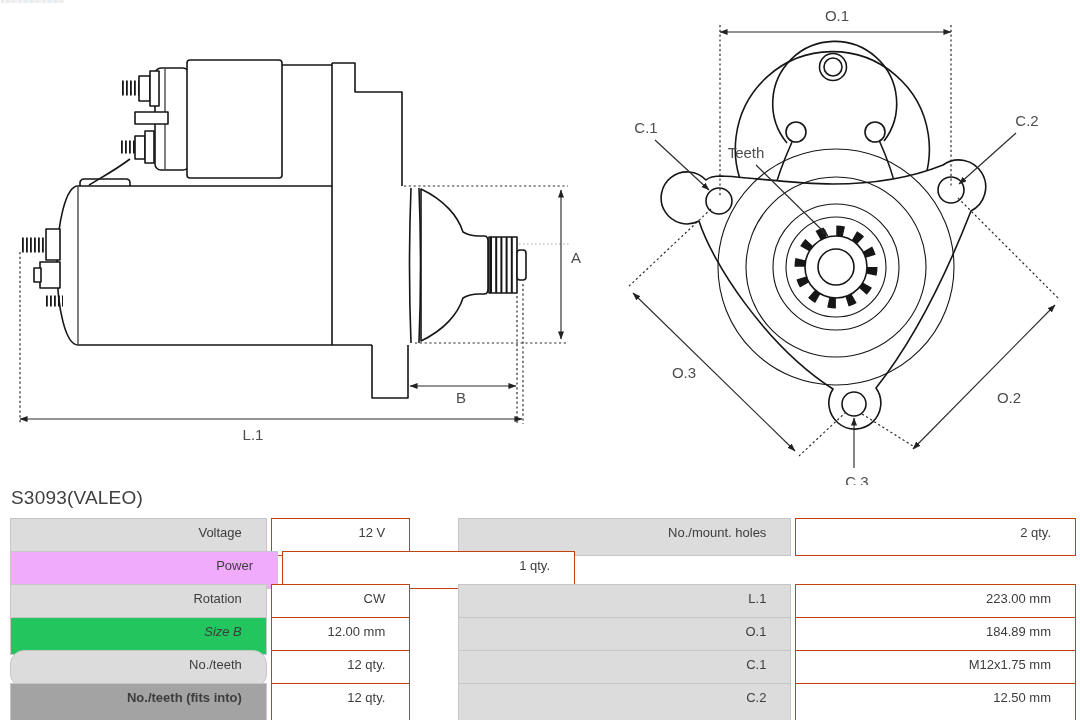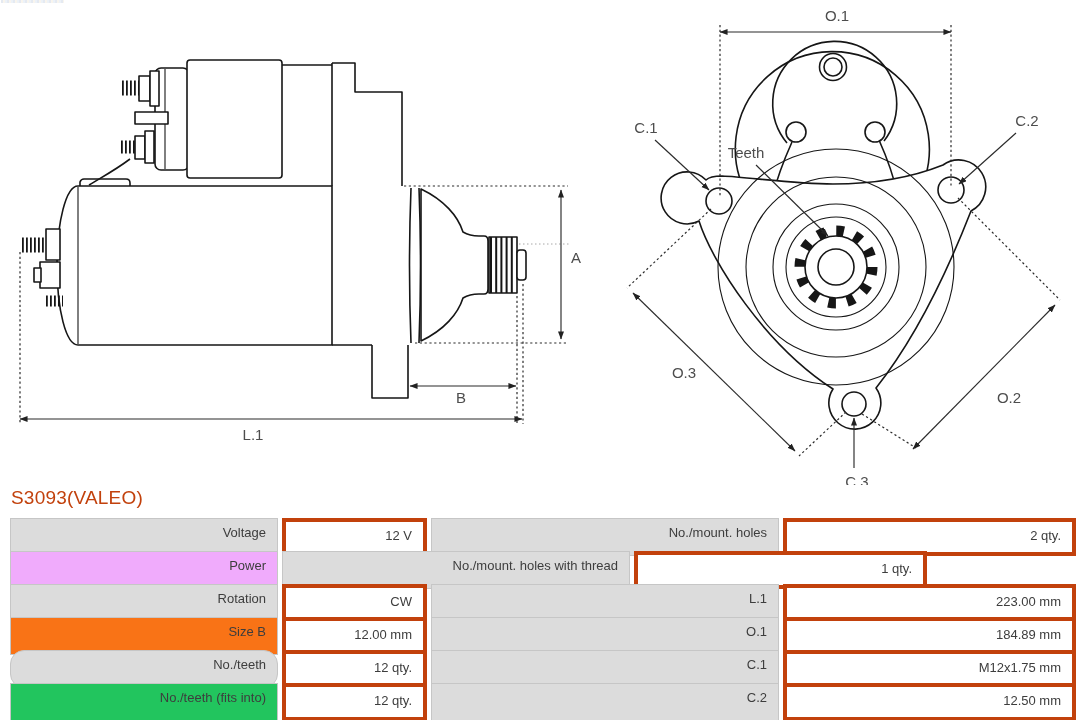--- a/index.html
+++ b/index.html
@@ -6,26 +6,26 @@
   .page{position:relative;width:1080px;height:720px;background:#fff;overflow:hidden;
         font-family:"Liberation Sans","DejaVu Sans",sans-serif;}
   .artifact{position:absolute;left:1px;top:0;width:63px;height:3px;opacity:.55;
 eight:3px;    background:repeating-linear-gradient(90deg,#cfd8e6 0 2px,#f3ecdf 2px 4px,#dde7f2 4px 6px);}
   .diagram-svg{position:absolute;left:0;top:0;}
   .page-title{position:absolute;left:11px;top:487px;font-size:19px;line-height:22px;
               color:#c22127;letter-spacing:.2px;}
   .spec-table{position:absolute;left:10px;top:518px;width:1066px;}
   .spec-row{display:flex;height:30px;margin-bottom:3px;}
   .cell{box-sizing:border-box;height:38px;line-height:28px;font-size:13px;color:#3d3d3d;
-        text-align:right;padding-right:11px;overflow:hidden;white-space:nowrap;}
+        text-align:right;padding-right:24px;overflow:hidden;white-space:nowrap;}
   .lbl{background:#dcdcdc;border:1px solid #c6c6c6;}
-  .val{background:#ffffff;border:4px solid #c2410c;}
+  .val{background:#ffffff;border:1px solid #c2410c;}
   .c0{width:268px;margin-right:4px;}
   .c1{width:145px;margin-right:4px;}
-  .c2{width:348px;margin-right:4px;}
+  .c2{width:348px;margin-right:4px;margin-left:44px;}
   .c3{width:293px;text-align:right;}
   
   .part{fill:#ffffff;stroke:#161616;stroke-width:1.6;stroke-linejoin:round;}
   .partline{fill:none;stroke:#161616;stroke-width:1.6;stroke-linejoin:round;}
   .thin{fill:none;stroke:#161616;stroke-width:1.1;}
   .dim{fill:none;stroke:#2b2b2b;stroke-width:1.15;}
   .dot{fill:none;stroke:#2b2b2b;stroke-width:1.2;stroke-dasharray:2.2 2.6;}
   .dimtext{fill:#4d4d4d;font-size:15px;font-family:"Liberation Sans","DejaVu Sans",sans-serif;}
 </style>
 </head>
@@ -147,53 +147,52 @@
       <path class="dot" d="M958,198 L1060,300"></path>
       <path class="dot" d="M862,414 L916,448"></path>
       <line class="dim" x1="1055" y1="305" x2="913" y2="449" marker-start="url(#ah)" marker-end="url(#ah)"></line>
       <text class="dimtext" x="1009" y="403" text-anchor="middle">O.2</text>
 
       <line class="dim" x1="854" y1="468" x2="854" y2="418" marker-end="url(#ah)"></line>
       <text class="dimtext" x="857" y="487" text-anchor="middle">C.3</text>
     </g>
   </svg>
 
-  <div class="page-title" style="color: #c2410c;">S3093(VALEO)</div>
+  <div class="page-title" style="color: #404040;">S3093(VALEO)</div>
 
   <div class="spec-table">
     <div class="spec-row">
       <div class="cell lbl c0" style="background: rgb(220, 220, 220);">Voltage</div>
       <div class="cell val c1">12 V</div>
       <div class="cell lbl c2" style="background: rgb(220, 220, 220);">No./mount. holes</div>
       <div class="cell val c3">2 qty.</div>
     </div>
     <div class="spec-row">
       <div class="cell lbl c0" style="background: #f0abfc;">Power</div>
-      <div class="cell lbl c2" style="background: rgb(220, 220, 220);">No./mount. holes with thread</div>
       <div class="cell val c3">1 qty.</div>
     </div>
     <div class="spec-row">
       <div class="cell lbl c0" style="background: rgb(220, 220, 220);">Rotation</div>
       <div class="cell val c1">CW</div>
       <div class="cell lbl c2" style="background: rgb(220, 220, 220);">L.1</div>
       <div class="cell val c3">223.00 mm</div>
     </div>
     <div class="spec-row">
-      <div class="cell lbl c0" style="background: #f97316;">Size B</div>
+      <div class="cell lbl c0" style="background: #22c55e; font-style: italic;">Size B</div>
       <div class="cell val c1">12.00 mm</div>
       <div class="cell lbl c2" style="background: rgb(220, 220, 220);">O.1</div>
       <div class="cell val c3">184.89 mm</div>
     </div>
     <div class="spec-row">
       <div class="cell lbl c0" style="background: rgb(220, 220, 220); border-radius: 14px;">No./teeth</div>
       <div class="cell val c1">12 qty.</div>
       <div class="cell lbl c2" style="background: rgb(220, 220, 220);">C.1</div>
       <div class="cell val c3">M12x1.75 mm</div>
     </div>
     <div class="spec-row">
-      <div class="cell lbl c0" style="background: #22c55e;">No./teeth (fits into)</div>
+      <div class="cell lbl c0" style="background: #a3a3a3; font-weight: bold;">No./teeth (fits into)</div>
       <div class="cell val c1">12 qty.</div>
       <div class="cell lbl c2" style="background: rgb(220, 220, 220);">C.2</div>
       <div class="cell val c3">12.50 mm</div>
     </div>
   </div>
 
 </div>
 
 </body></html>

